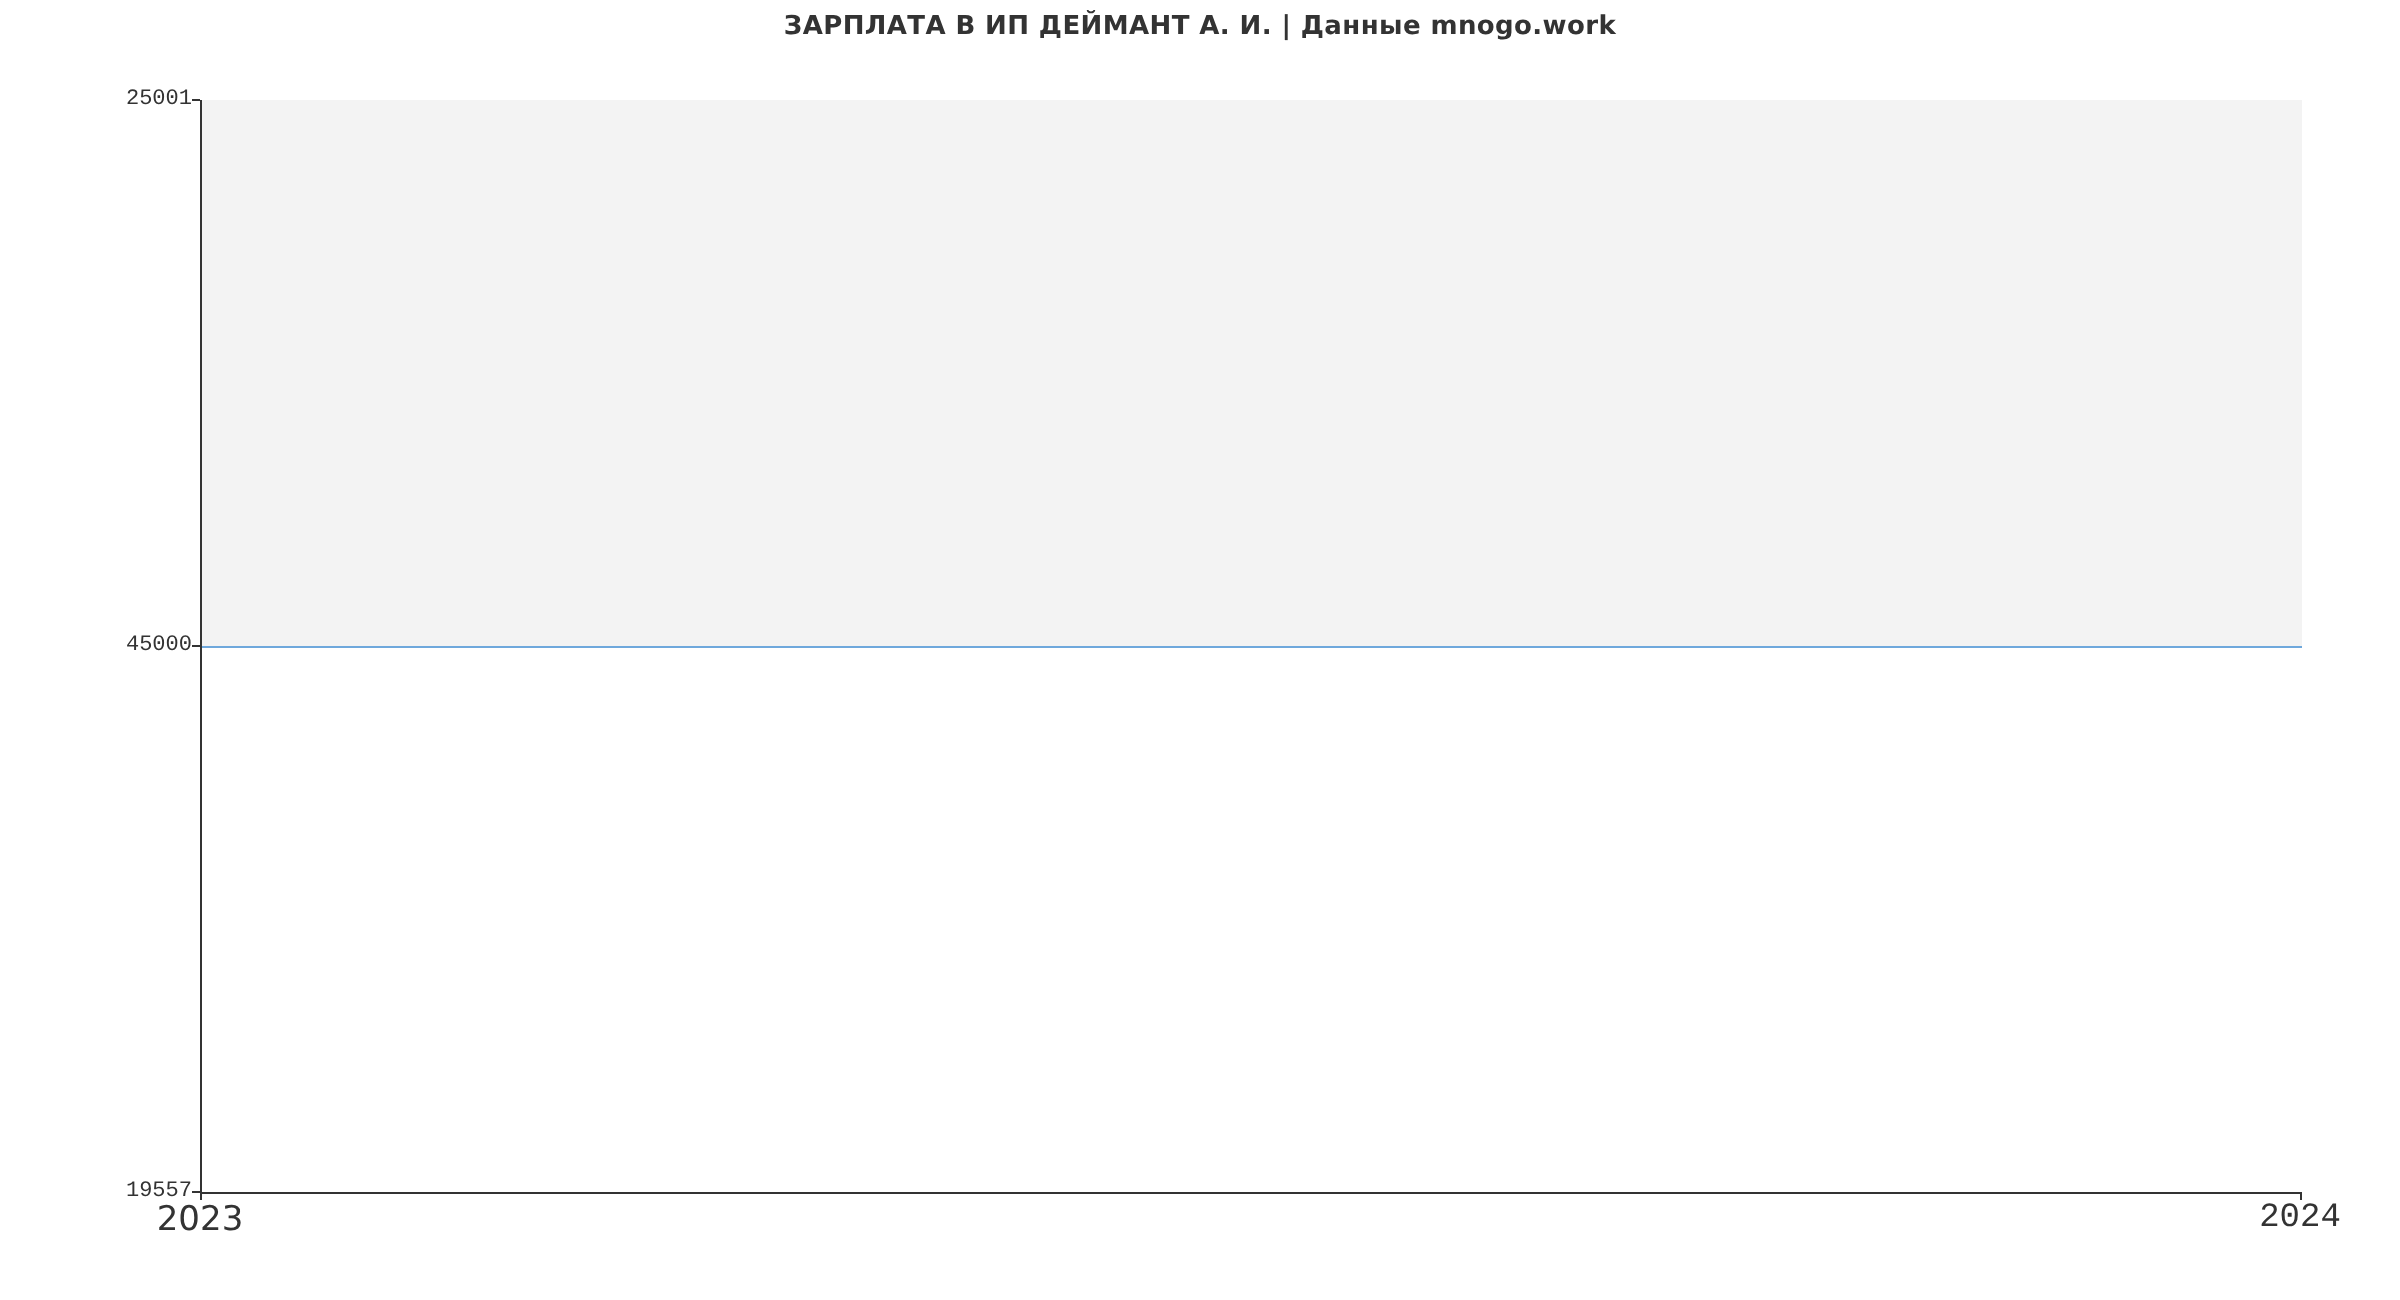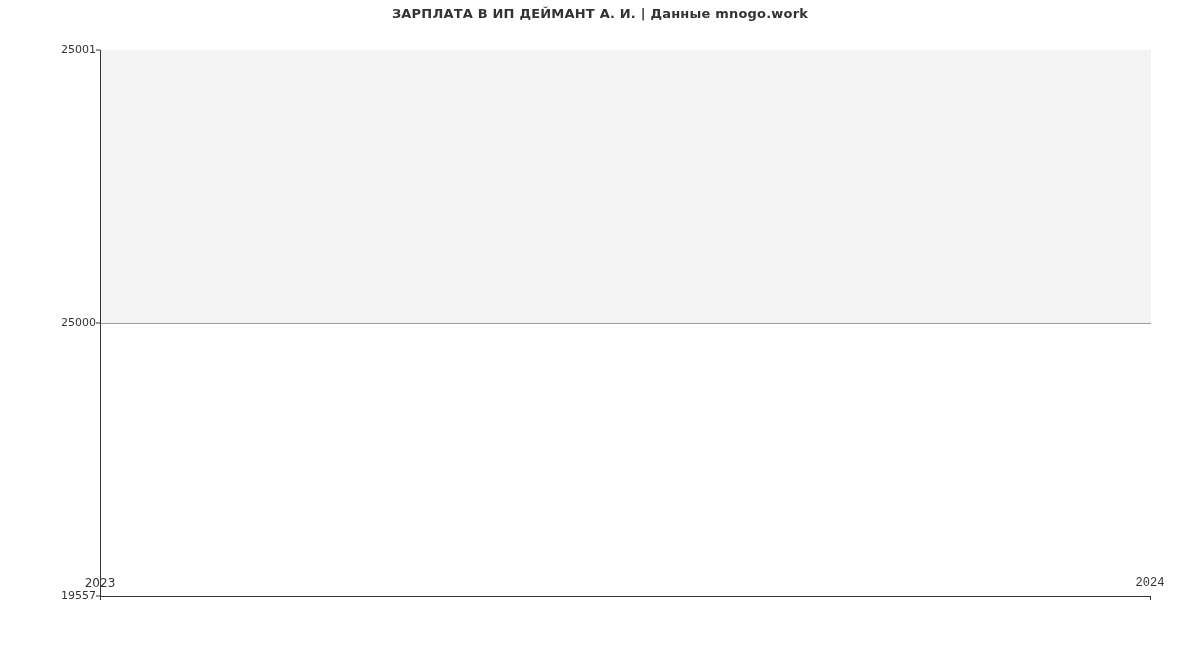--- a/index.html
+++ b/index.html
@@ -55,33 +55,34 @@
   }
   .y-tick {
     position: absolute;
     right: 1104px;
     width: 90px;
     text-align: right;
     font-size: 11px;
     color: #333;
     line-height: 12px;
     transform: translateY(-50%);
+    font-family: Liberation Mono, monospace;
   }
   .y-tick-mark {
     position: absolute;
     left: 96px;
     width: 4px;
     height: 0;
     border-top: 1px solid #333;
     transform: translateY(-0.5px);
   }
   .x-tick {
     position: absolute;
-    top: 576px;
-    font-size: 12px;
+    top: 600px;
+    font-size: 17px;
     color: #333;
     transform: translateX(-50%);
   }
   .x-tick-mark {
     position: absolute;
     top: 596px;
     width: 0;
     height: 4px;
     border-left: 1px solid #333;
   }
@@ -89,21 +90,21 @@
 </head>
 <body>
 
 <div class="chart-wrap">
 
   <div class="title">ЗАРПЛАТА В ИП ДЕЙМАНТ А. И. | Данные mnogo.work</div>
 
   <div class="y-tick" style="top:596px;">19557</div>
   <div class="y-tick-mark" style="top:596px;"></div>
 
-  <div class="y-tick" style="top:323px;">25000</div>
+  <div class="y-tick" style="top:323px;">45000</div>
   <div class="y-tick-mark" style="top:323px;"></div>
 
   <div class="y-tick" style="top:50px;">25001</div>
   <div class="y-tick-mark" style="top:50px;"></div>
 
   <div class="plot-area">
     <div class="shade"></div>
     <div class="data-line"></div>
   </div>
 

